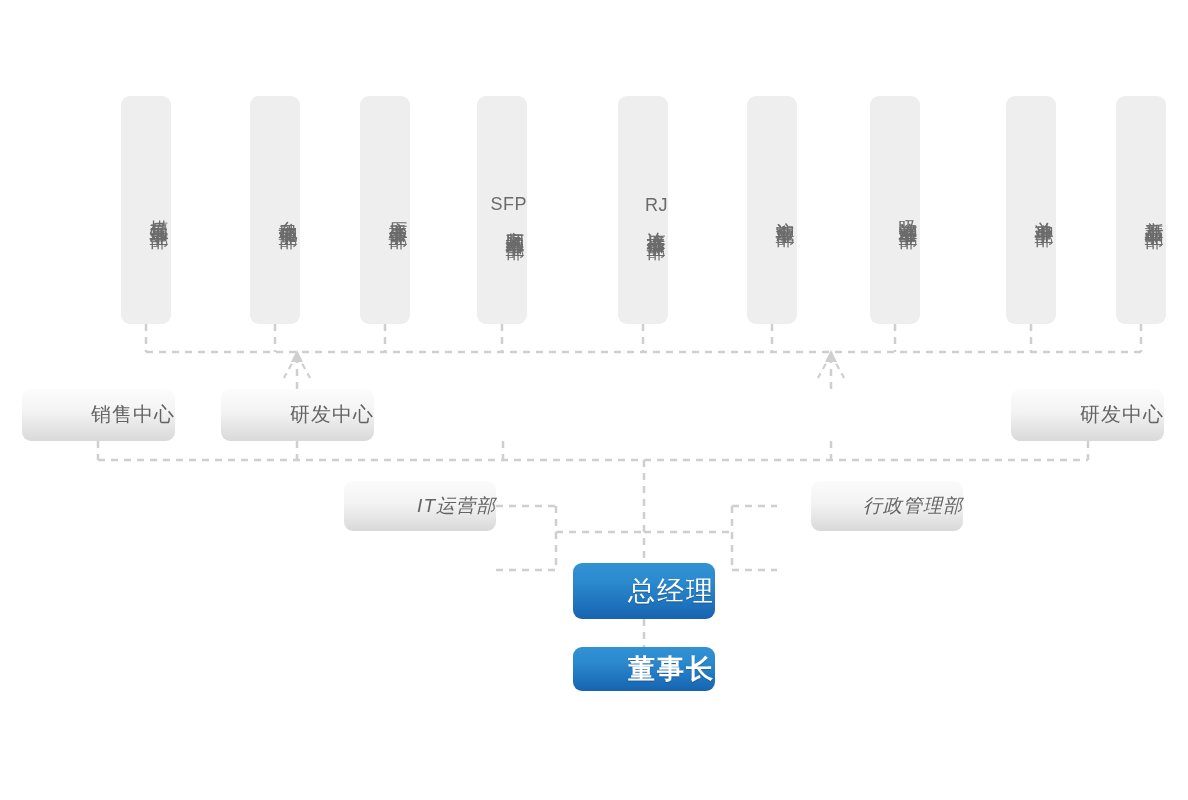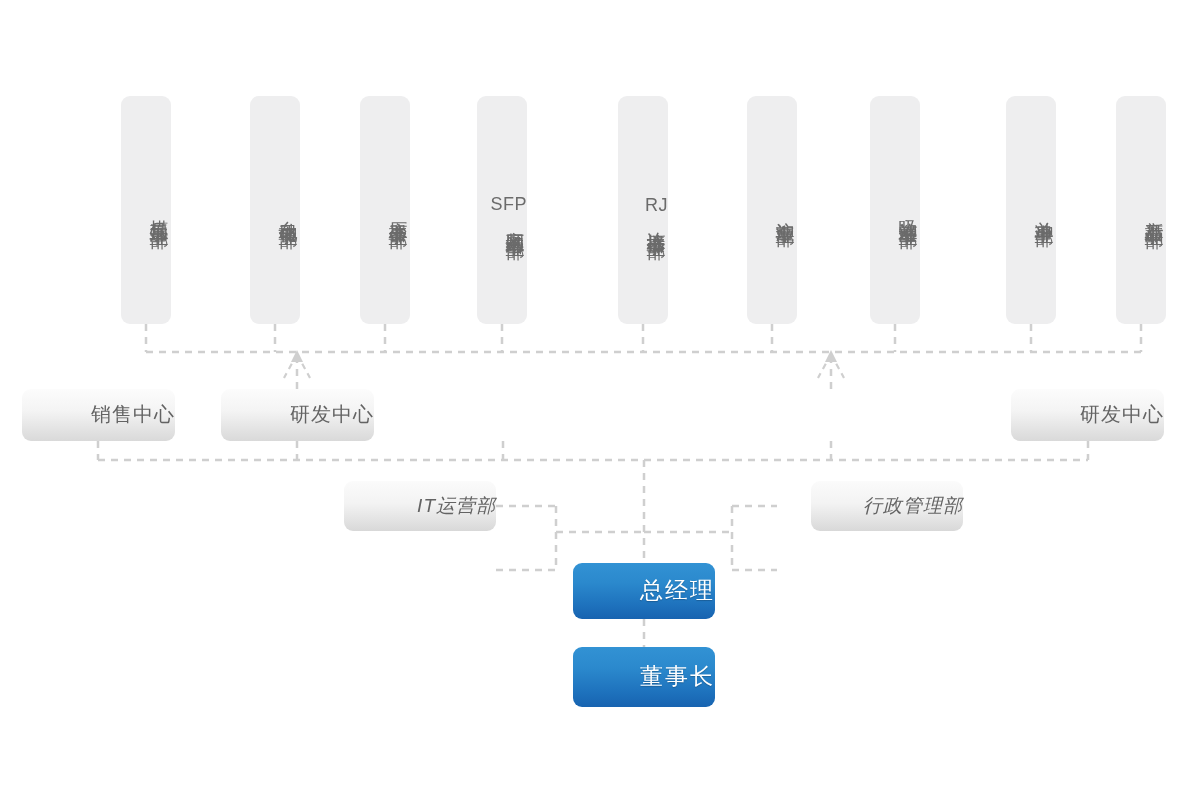--- a/index.html
+++ b/index.html
@@ -84,21 +84,21 @@
     color: #636363;
     letter-spacing: 1px;
     font-style: italic;
   }
 
   
   .node.exec {
     background: linear-gradient(to bottom, #3292d4 0%, #2b89cd 35%, #1e72bd 75%, #1763b0 100%);
     border-radius: 9px;
     color: #ffffff;
-    font-size: 23px;
+    font-size: 27px;
     letter-spacing: 2px;
     text-shadow: 0 1px 1px rgba(0,0,0,0.22);
   }
 </style>
 </head>
 <body>
 
 <div id="chart-canvas">
 
   <svg id="connectors" viewBox="0 0 1188 800" width="1188" height="800" xmlns="http://www.w3.org/2000/svg">
@@ -212,17 +212,17 @@
 
   <div class="node dept-pill" style="left:811px; top:481px; width:152px; height:50px;">
     <span>行政管理部</span>
   </div>
 
 
   <div class="node exec" style="left:573px; top:563px; width:142px; height:56px;">
     <span>总经理</span>
   </div>
 
-  <div class="node exec" style="left:573px; top:647px; width:142px; height:60px;">
+  <div class="node exec" style="left:573px; top:647px; width:142px; height:44px;font-weight:bold;">
     <span>董事长</span>
   </div>
 
 </div>
 
 </body></html>

